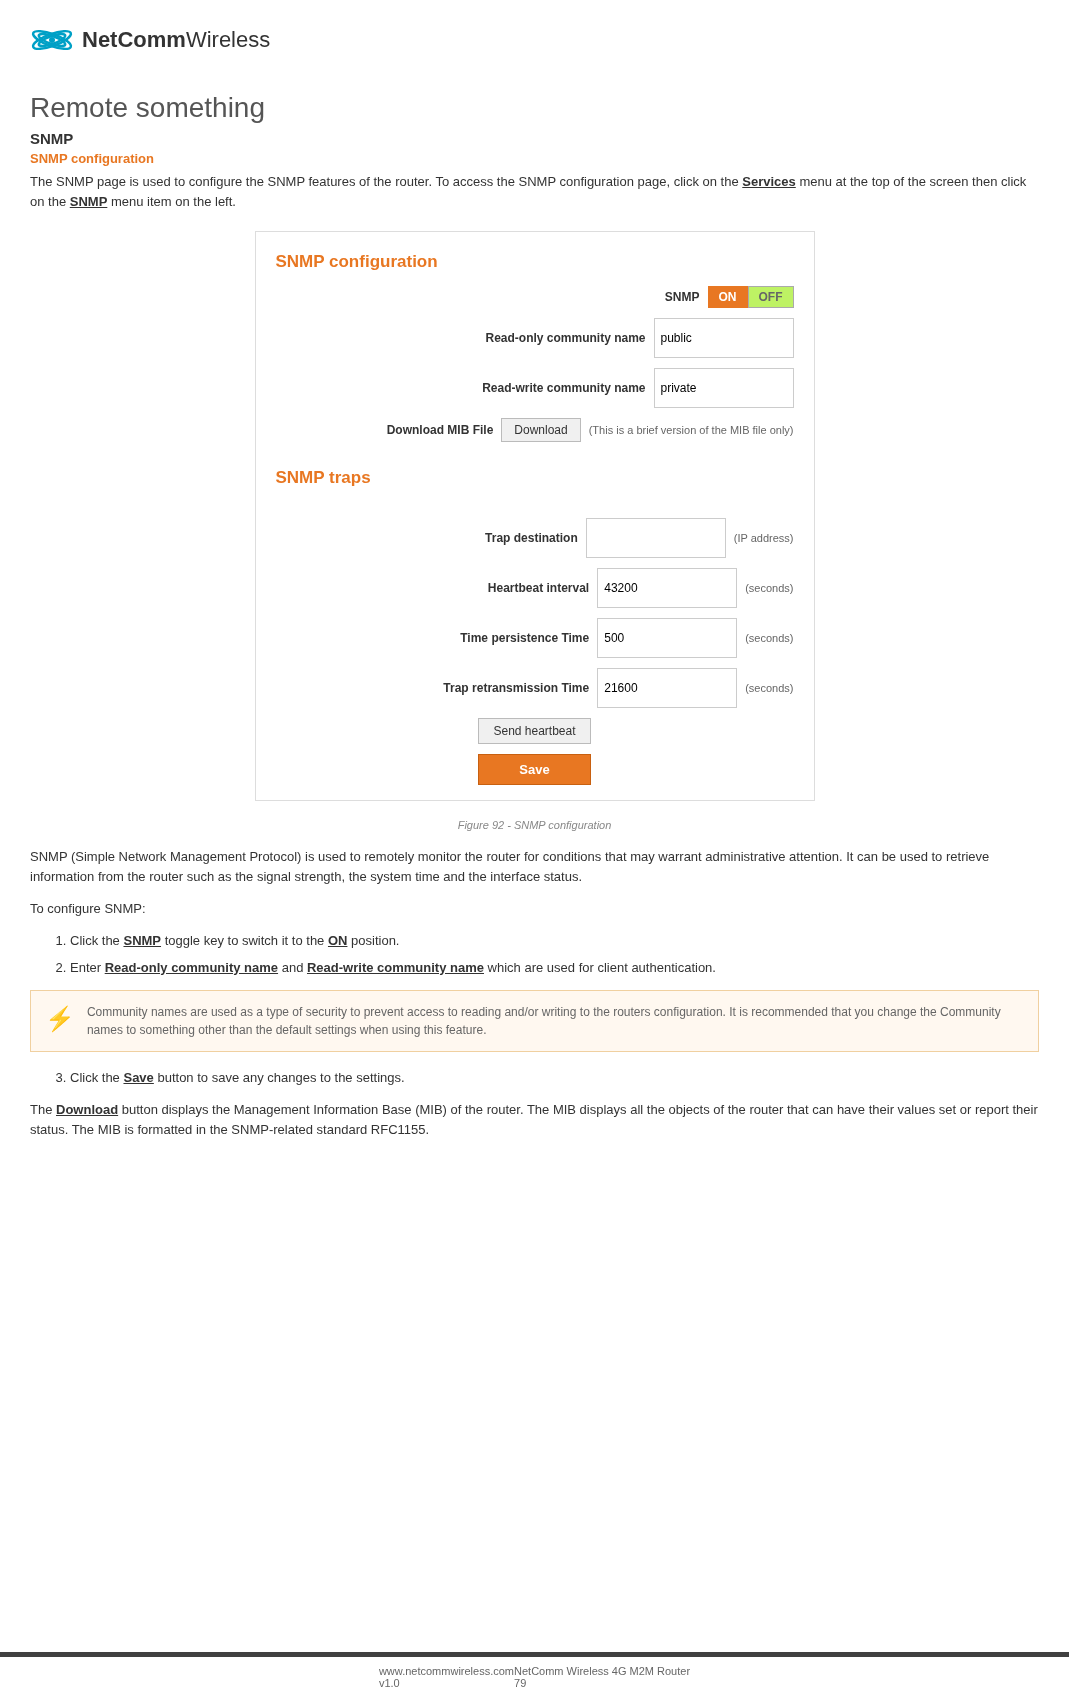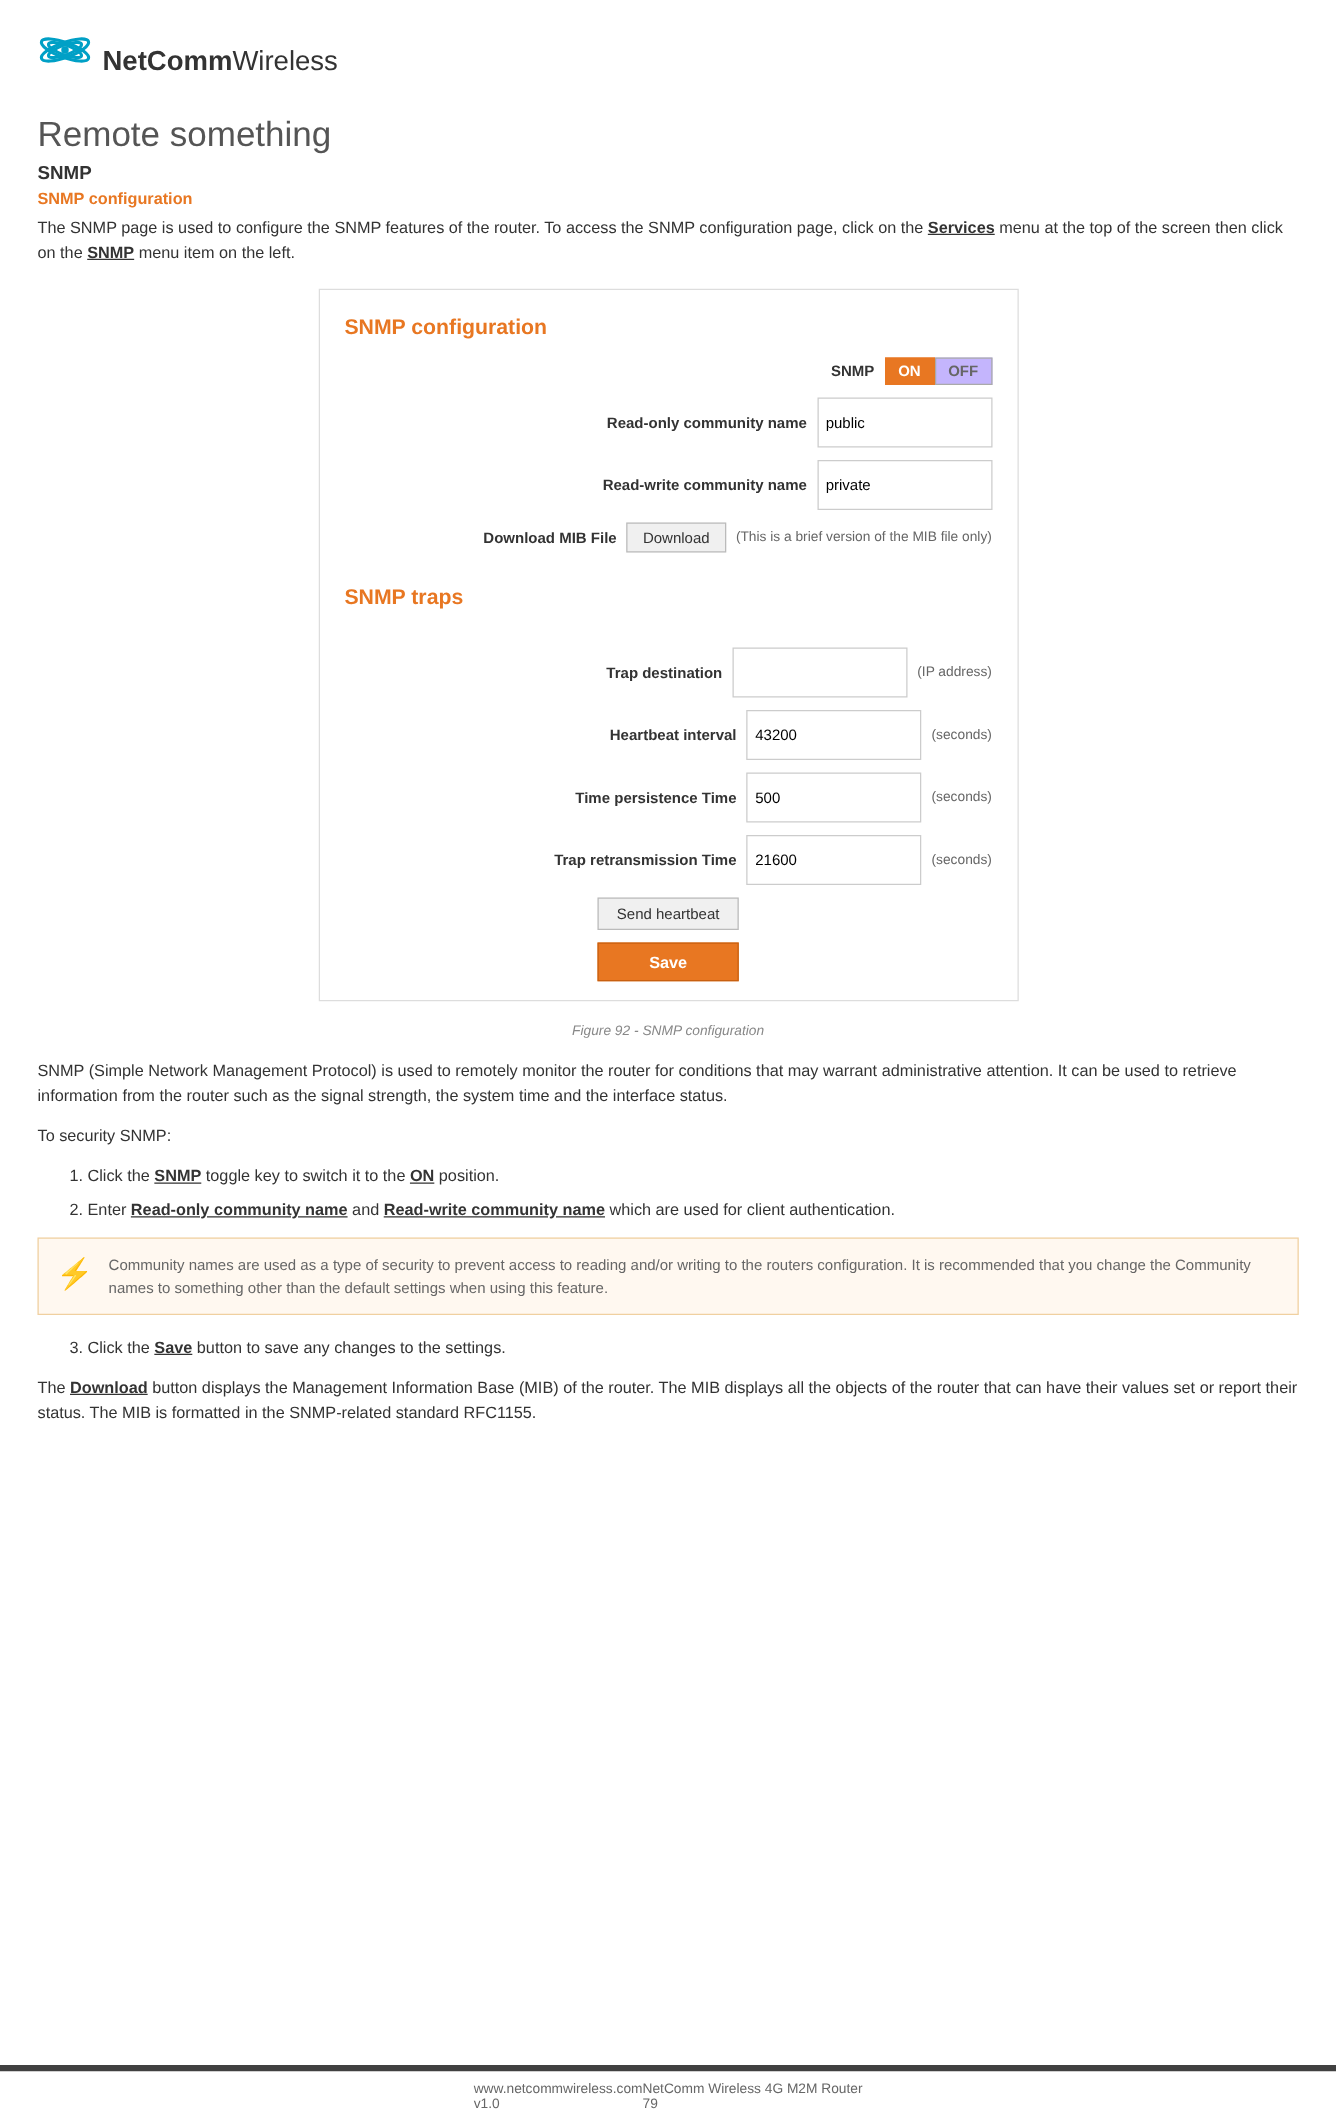--- a/index.html
+++ b/index.html
@@ -15,21 +15,21 @@
 
     
     .header {
       padding: 18px 30px 10px 30px;
       border-bottom: none;
       display: flex;
       align-items: center;
     }
     .logo-container {
       display: flex;
-      align-items: flex-end;
+      align-items: center;
       gap: 8px;
     }
     .logo-icon {
       width: 44px;
       height: 44px;
     }
     .logo-text {
       font-size: 22px;
       font-weight: bold;
       color: #333;
@@ -129,21 +129,21 @@
       font-weight: bold;
       border: 1px solid #aaa;
       cursor: pointer;
     }
     .toggle-btn.active-on {
       background: #e87722;
       color: #fff;
       border-color: #e87722;
     }
     .toggle-btn.inactive-off {
-      background: #c4b5fd;
+      background: #bef264;
       color: #666;
       border-color: #aaa;
       text-align: right;
     }
 
     
     .btn-download {
       background: #f0f0f0;
       border: 1px solid #bbb;
       color: #333;
@@ -365,21 +365,21 @@
 
       <button class="btn-save">Save</button>
 
     </div>
   </div>
 
   <p class="fig-caption">Figure 92 - SNMP configuration</p>
 
   <p class="body-para">SNMP (Simple Network Management Protocol) is used to remotely monitor the router for conditions that may warrant administrative attention. It can be used to retrieve information from the router such as the signal strength, the system time and the interface status.</p>
 
-  <p class="body-para">To security SNMP:</p>
+  <p class="body-para">To configure SNMP:</p>
 
   <ol class="numbered-list">
     <li>
       Click the <span class="underline-bold">SNMP</span> toggle key to switch it to the <span class="underline-bold">ON</span> position.
     </li>
     <li>
       Enter <span class="underline-bold">Read-only community name</span> and <span class="underline-bold">Read-write community name</span> which are used for client authentication.
     </li>
   </ol>
 

